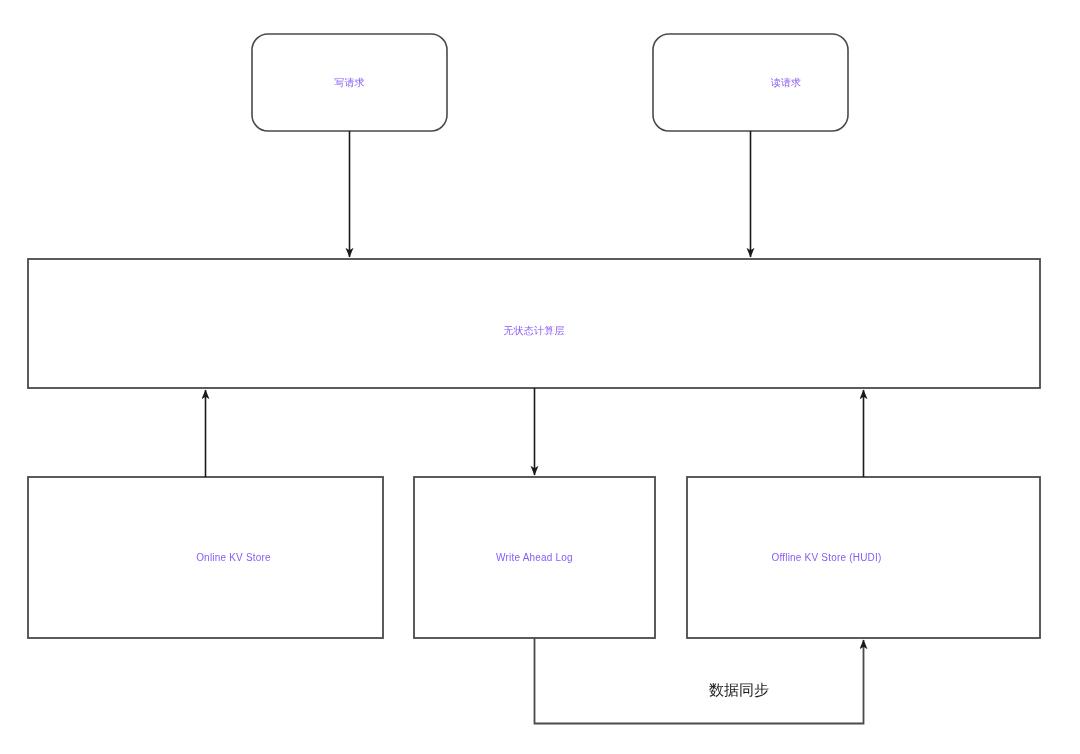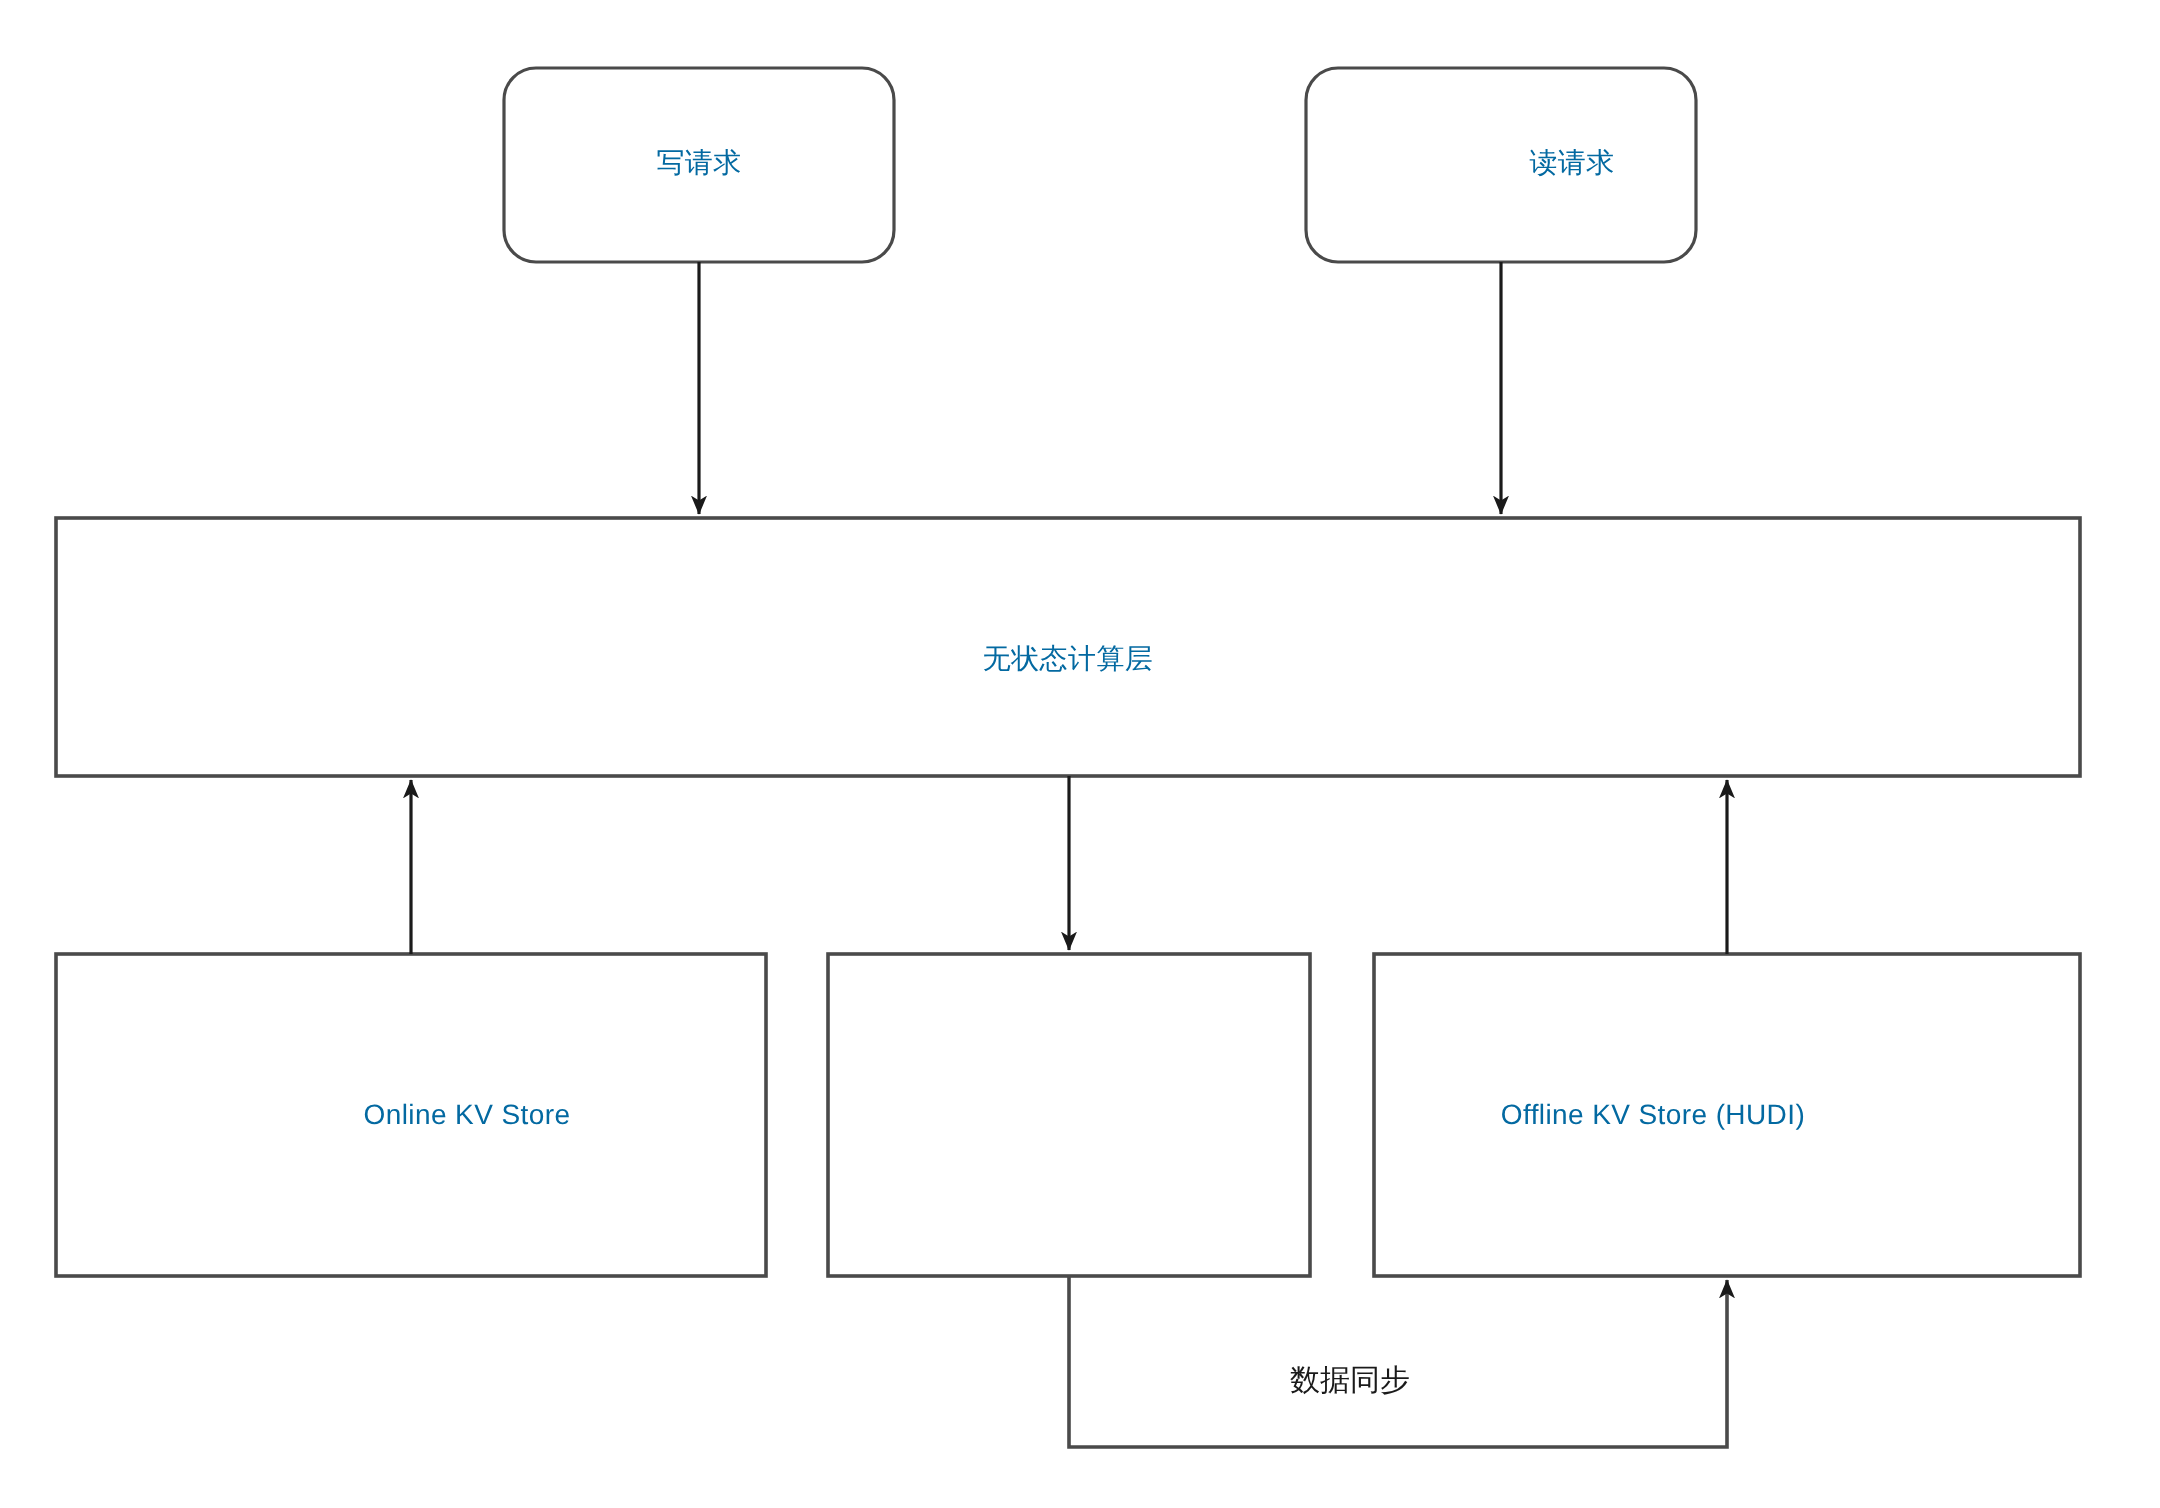--- a/index.html
+++ b/index.html
@@ -26,23 +26,23 @@
     top: 0;
     width: 1080px;
     height: 754px;
   }
   .node-label {
     position: absolute;
     display: flex;
     align-items: center;
     justify-content: center;
     text-align: center;
-    font-size: 14px;
+    font-size: 10px;
     line-height: 1.3;
-    color: #0369a1;
+    color: #8b5cf6;
     letter-spacing: 0.2px;
     white-space: nowrap;
     pointer-events: none;
   }
   .edge-label {
     position: absolute;
     display: flex;
     align-items: center;
     justify-content: center;
     text-align: center;
@@ -95,18 +95,19 @@
   </svg>
 
   <div class="node-label cjk" style="left:252px; top:34px; width:195px; height:97px;">写请求</div>
 
   <div class="node-label cjk" style="left:653px; top:34px; width:186px; height:97px;padding-left:40px;">读请求</div>
 
   <div class="node-label cjk" style="left:28px; top:248px; width:1012px; height:164px;">无状态计算层</div>
 
   <div class="node-label" style="left:28px; top:477px; width:355px; height:161px;margin-left:28px;">Online KV Store</div>
 
+  <div class="node-label" style="left:414px; top:477px; width:241px; height:161px;">Write Ahead Log</div>
 
   <div class="node-label" style="left:650px; top:477px; width:353px; height:161px;">Offline KV Store (HUDI)</div>
 
-  <div class="edge-label cjk" style="left:604px; top:678px; width:130px; height:24px;">数据同步</div>
+  <div class="edge-label cjk" style="left:668px; top:678px; width:130px; height:24px;">数据同步</div>
 
 </div>
 
 </body></html>

